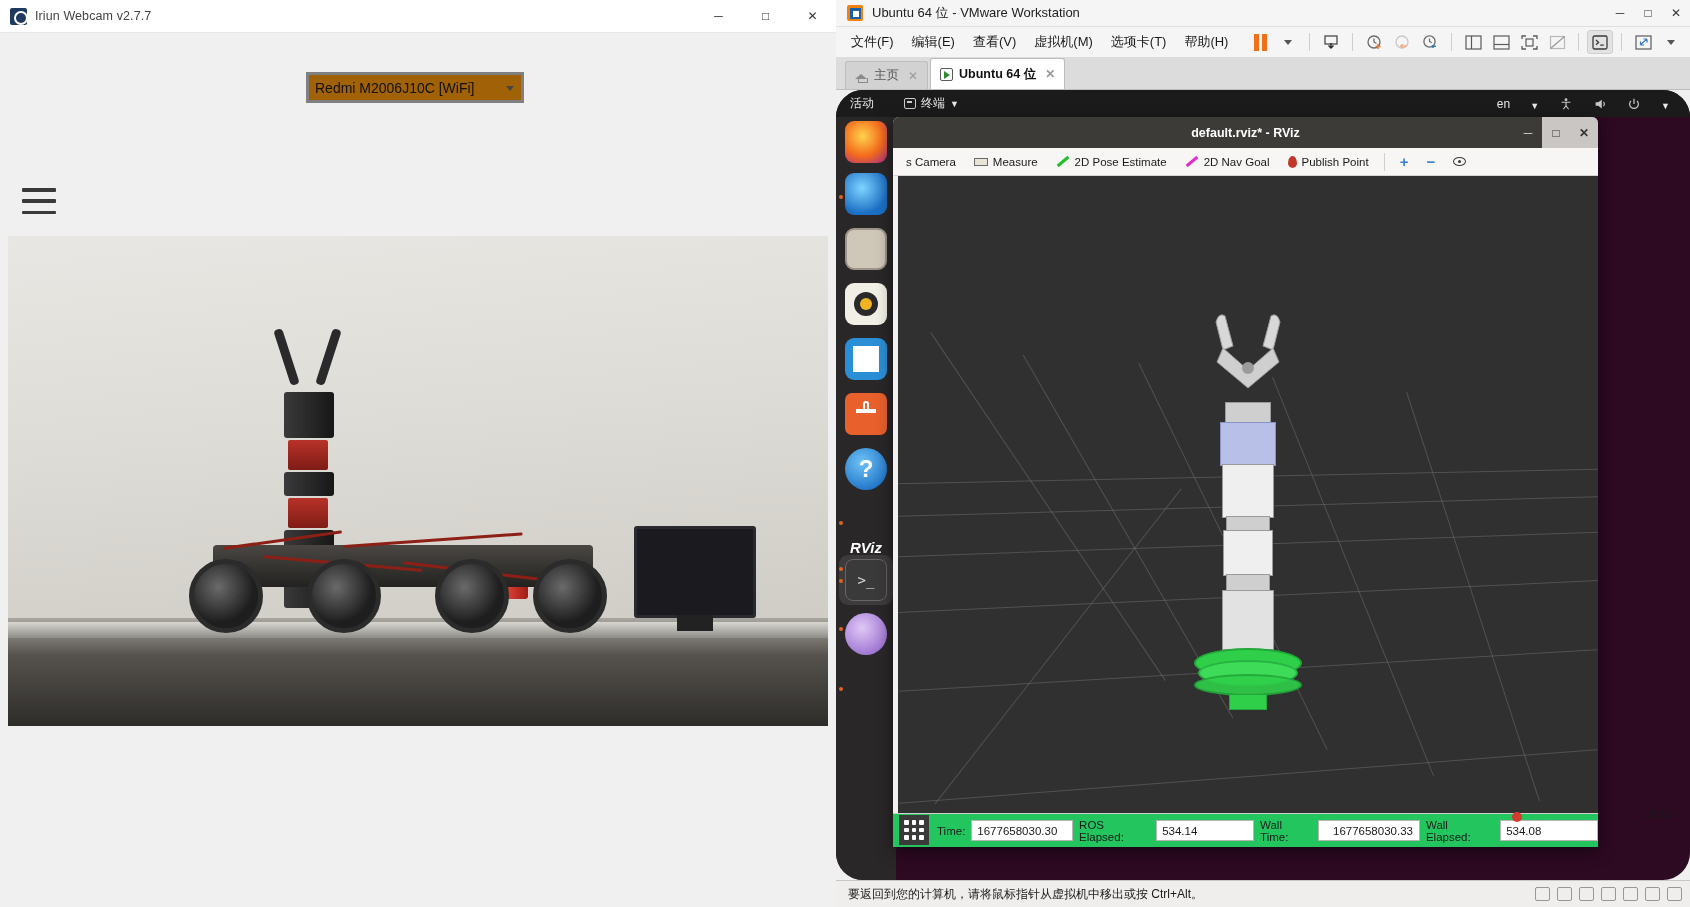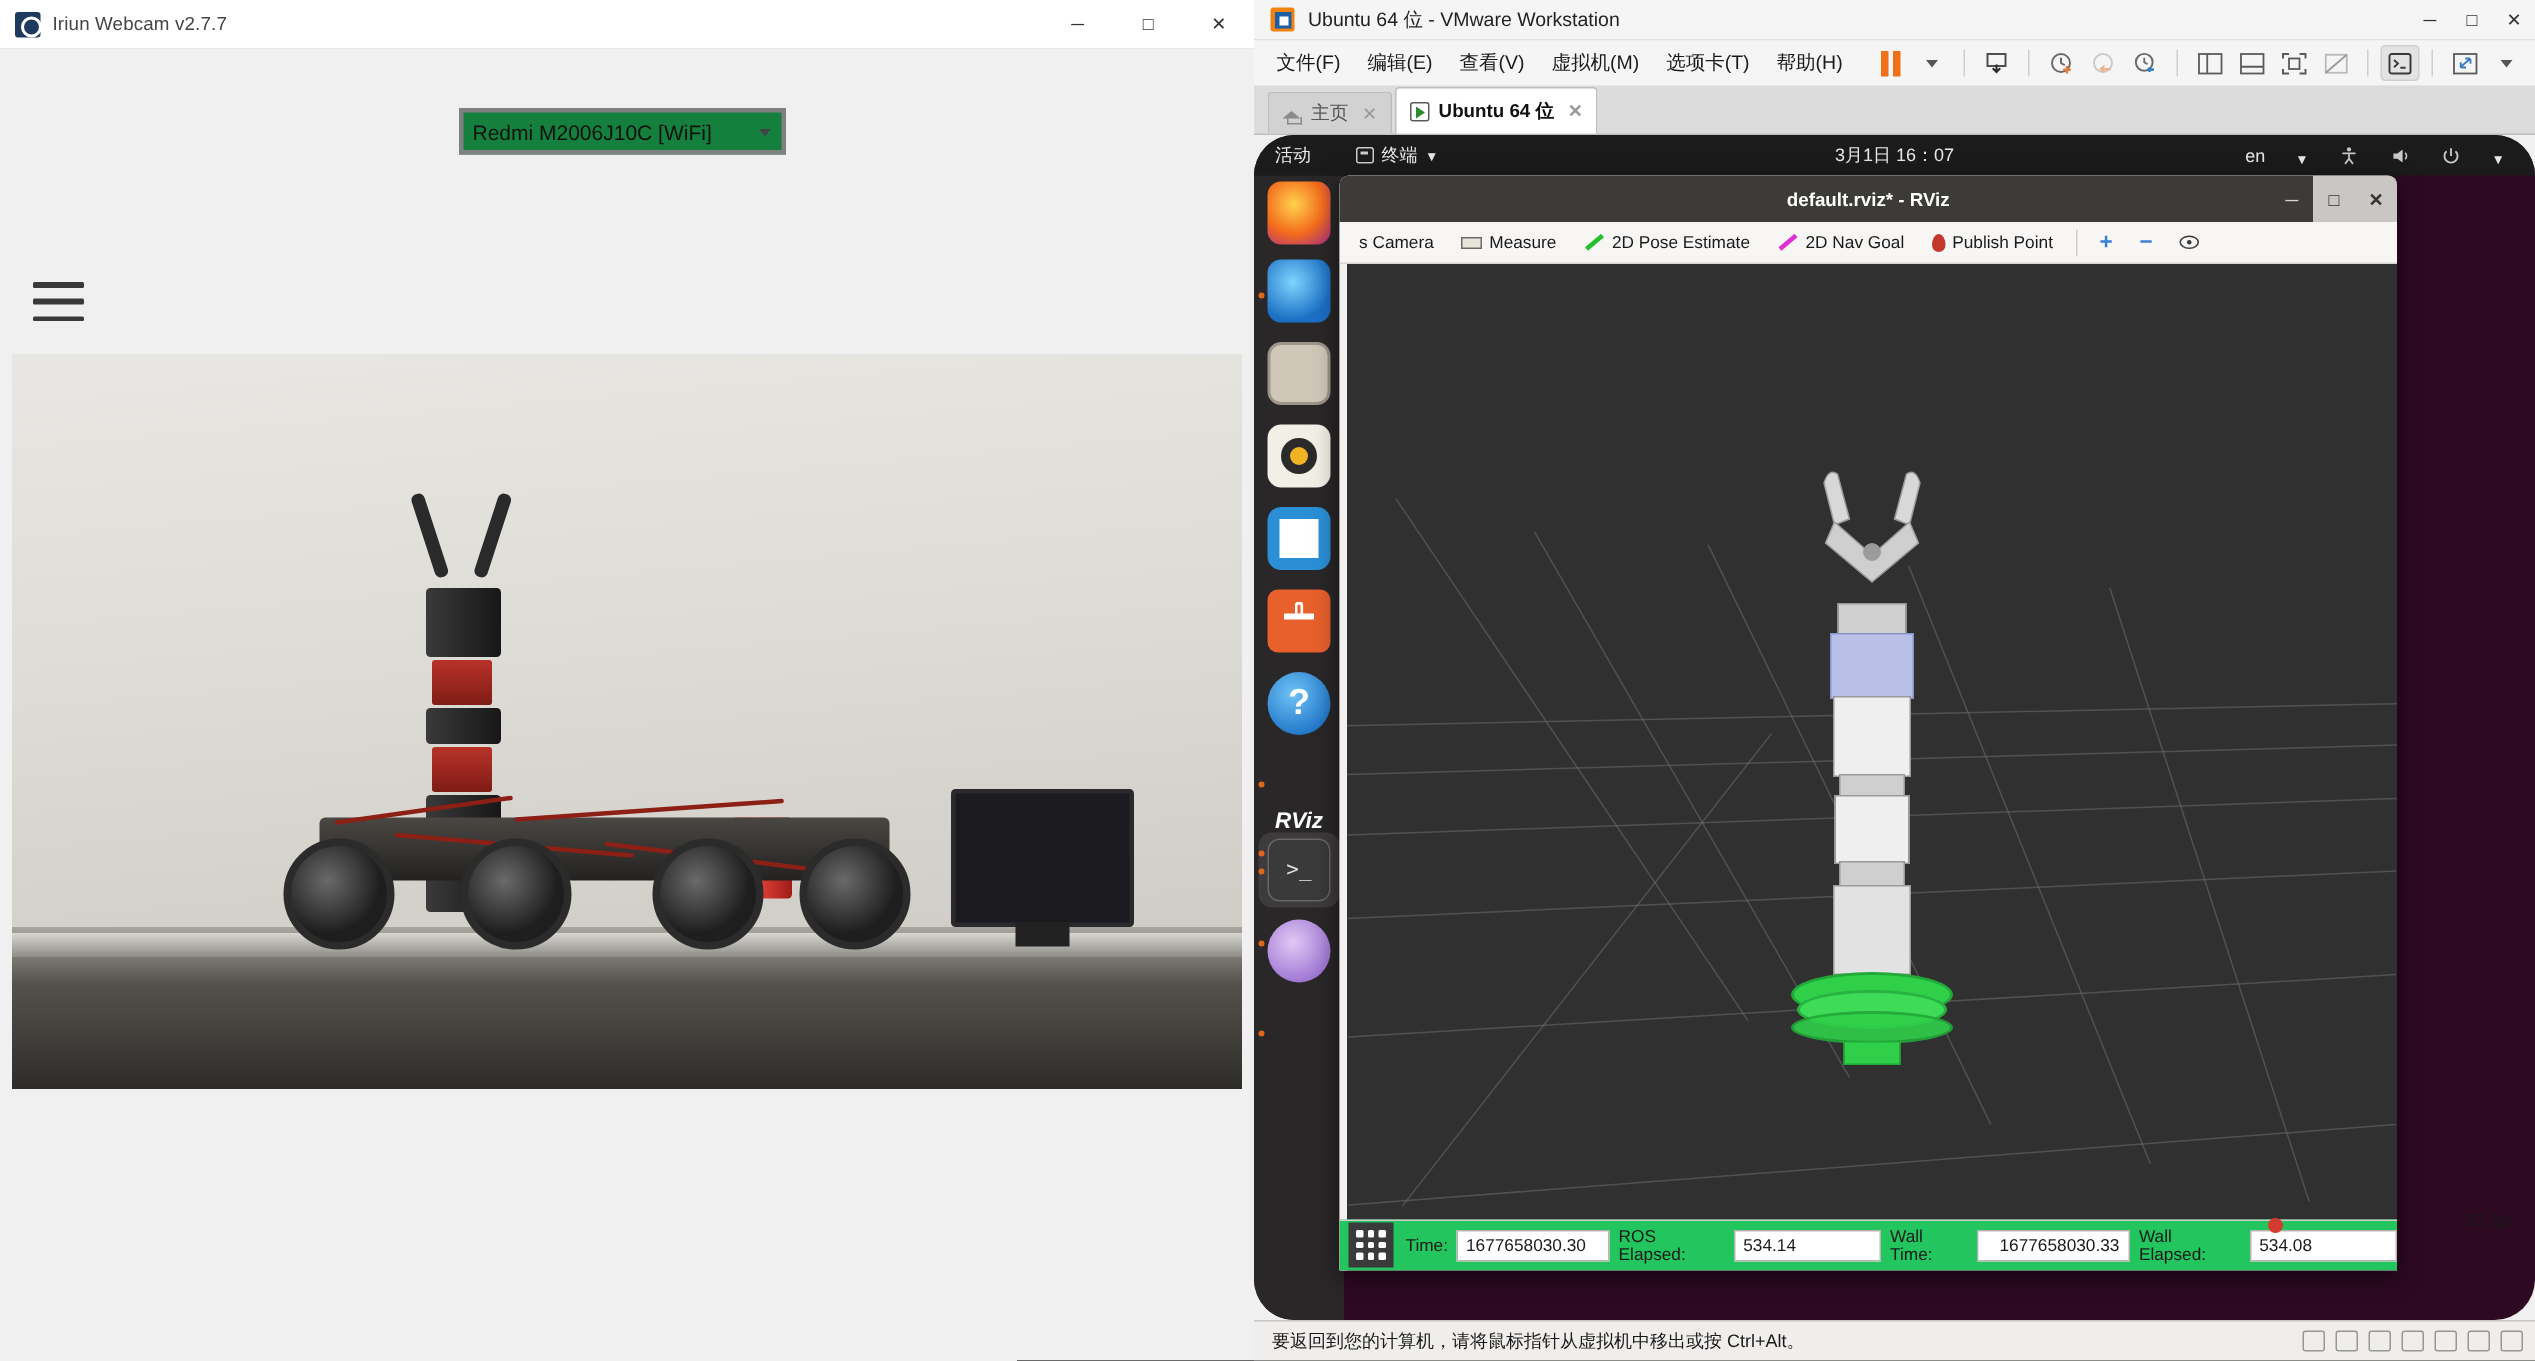--- a/index.html
+++ b/index.html
@@ -34,21 +34,21 @@
     width: 47px; height: 32px; display: flex; align-items: center;
     justify-content: center; color: #333; font-size: 12px;
   }
   #iriun-winbtns { position: absolute; right: 0; top: 0; display: flex; }
   #iriun-body {
     position: absolute; left: 0; top: 33px; width: 836px; height: 874px;
     background: #f0f0f0;
   }
   #iriun-select {
     position: absolute; left: 306px; top: 39px; width: 218px; height: 31px;
-    background: #15803d; border: 3px solid #808080;
+    background: #a16207; border: 3px solid #808080;
     display: flex; align-items: center; padding: 0 6px;
     font-size: 14px; color: #111;
   }
   #iriun-select .caret {
     position: absolute; right: 7px; top: 11px;
     width: 0; height: 0; border-left: 4px solid transparent;
     border-right: 4px solid transparent; border-top: 5px solid #444;
   }
   #hamburger {
     position: absolute; left: 22px; top: 155px; width: 34px; height: 26px;
@@ -440,21 +440,20 @@
 
     <div id="guest">
 
       <div id="ubuntu-topbar">
         <div id="ub-activities">活动</div>
         <div id="ub-terminal">
           <span class="ub-termicon"></span>
           <span>终端</span>
           <span style="font-size:9px">▼</span>
         </div>
-        <div id="ub-clock">3月1日  16：07</div>
         <div id="ub-right">
           <span>en</span>
           <span style="font-size:9px">▼</span>
           <svg class="ub-ic" viewBox="0 0 16 16">
               <circle cx="8" cy="3" r="1.6" fill="#ddd"></circle>
               <path d="M3 6h10M8 6v4M8 10l-3 4M8 10l3 4" stroke="#ddd" stroke-width="1.3" fill="none"></path>
             </svg>
           <svg class="ub-ic" viewBox="0 0 16 16">
               <path d="M3 6h3l4-3v10l-4-3H3z" fill="#ddd"></path>
               <path d="M12 5.5a4 4 0 010 5" stroke="#ddd" stroke-width="1.2" fill="none"></path>

